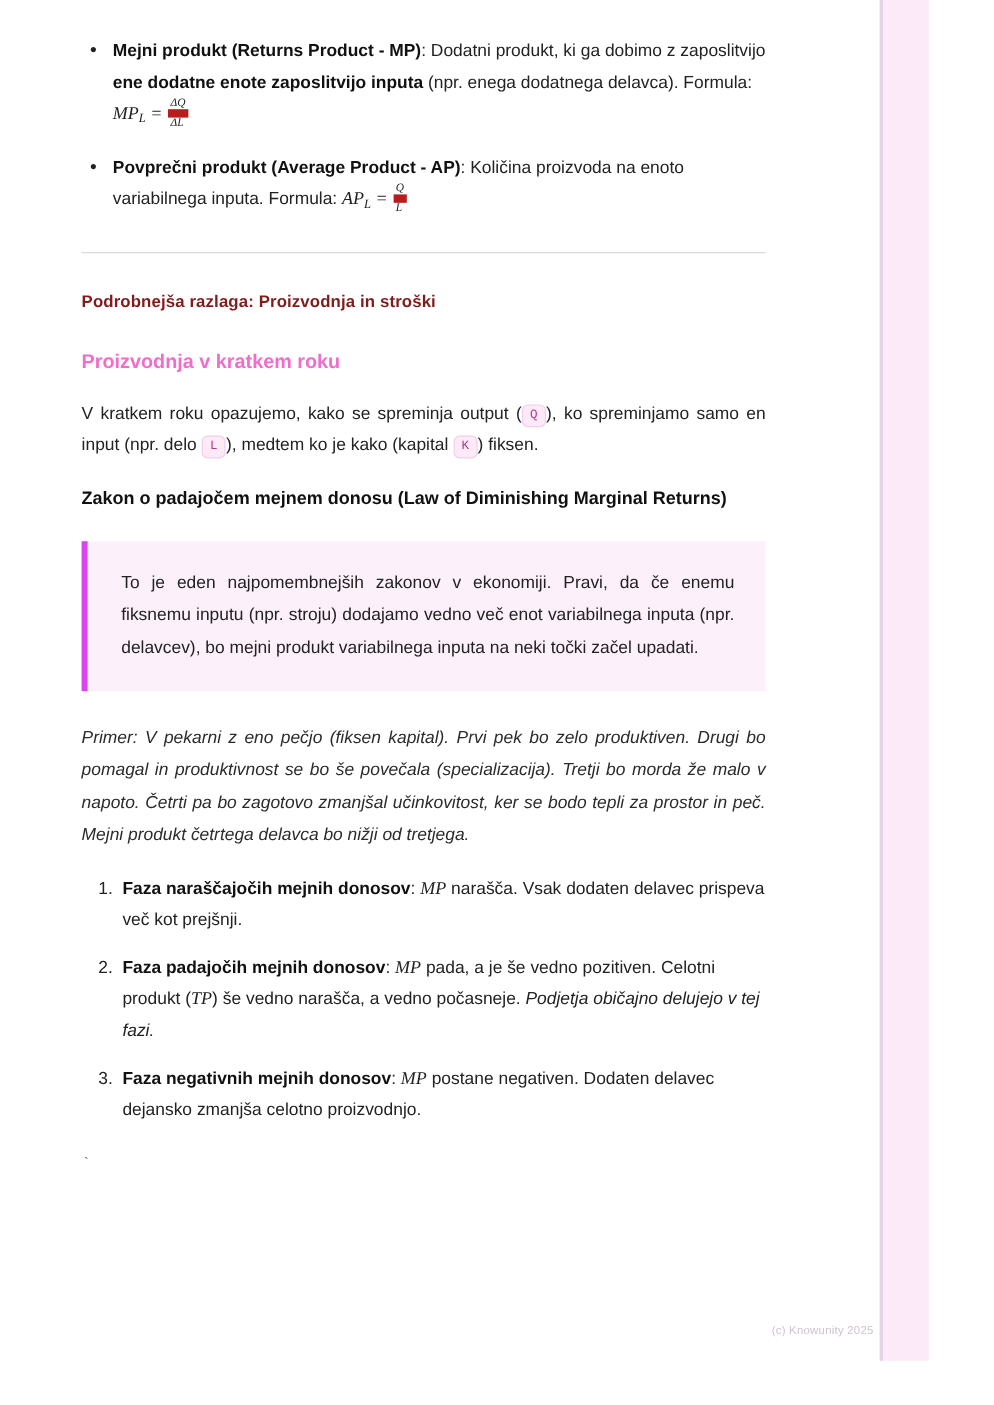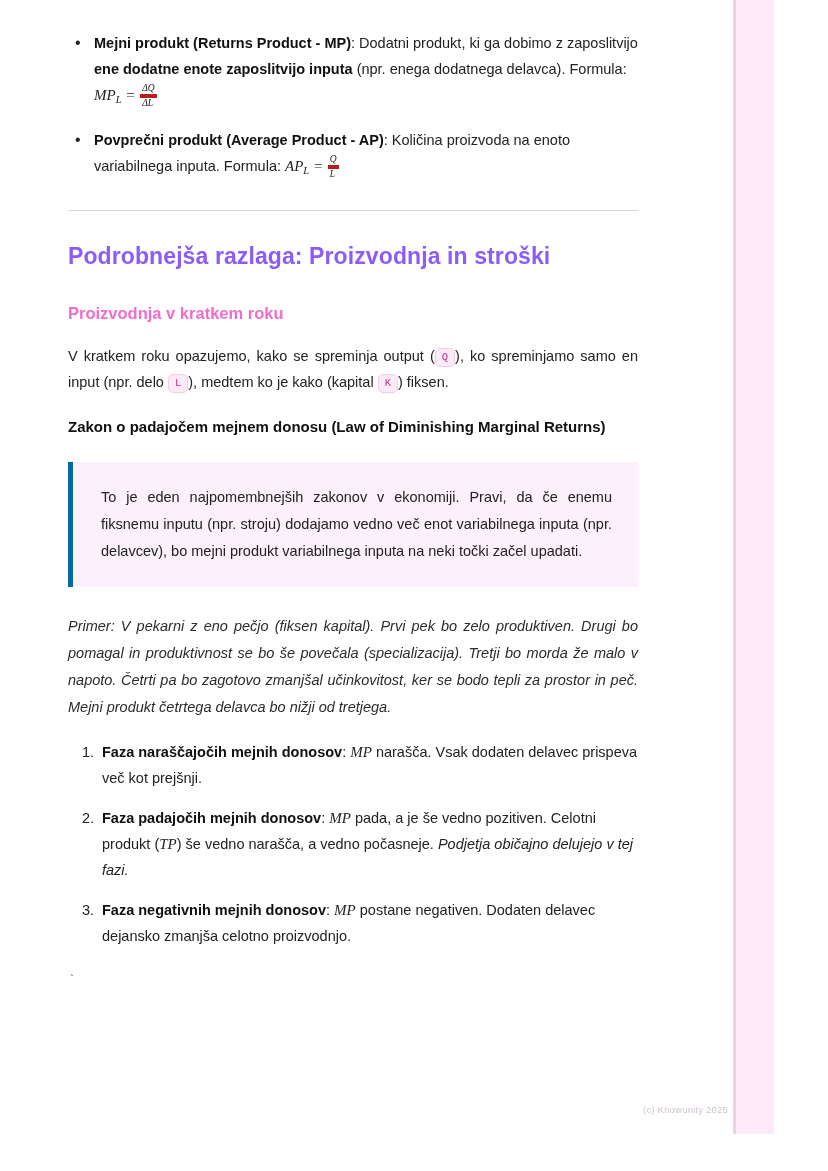--- a/index.html
+++ b/index.html
@@ -85,31 +85,31 @@
     vertical-align: middle;
     font-size: 9.5px;
     line-height: 1.08;
     font-family: "Liberation Serif", serif;
     font-style: italic;
     position: relative;
     top: -1px;
     margin: 0 1px;
   }
   .frac .num { display: block; padding: 0 2px; }
-  .frac .den { display: block; padding: 0 2px; border-top: 4px solid #b91c1c; }
+  .frac .den { display: block; padding: 0 2px; border-top: 7px solid #b91c1c; }
 
   hr.rule {
     border: 0;
     border-top: 1px solid #d8d8d8;
     margin: 26px 0 0 0;
   }
 
   h1.section-title {
-    font-size: 23px;
-    color: #8b5cf6;
+    font-size: 14px;
+    color: #7f1d1d;
     font-weight: bold;
     margin: 32px 0 0 0;
     letter-spacing: 0.1px;
   }
   h2.sub-title {
     font-size: 16.5px;
     color: #f06ccd;
     font-weight: bold;
     margin: 34px 0 0 0;
   }
@@ -139,21 +139,21 @@
     border: 1px solid #f3cdea;
     border-radius: 5px;
     padding: 2px 6px 2px 6px;
     line-height: 13px;
     vertical-align: 1px;
   }
 
   .callout {
     margin: 22px 0 0 0;
     background: #fcf0fa;
-    border-left: 5px solid #0369a1;
+    border-left: 5px solid #d946ef;
     padding: 22px 26px 22px 28px;
   }
   .callout p {
     margin: 0;
     font-size: 14.5px;
     line-height: 27px;
     text-align: justify;
     color: #222;
   }
 

